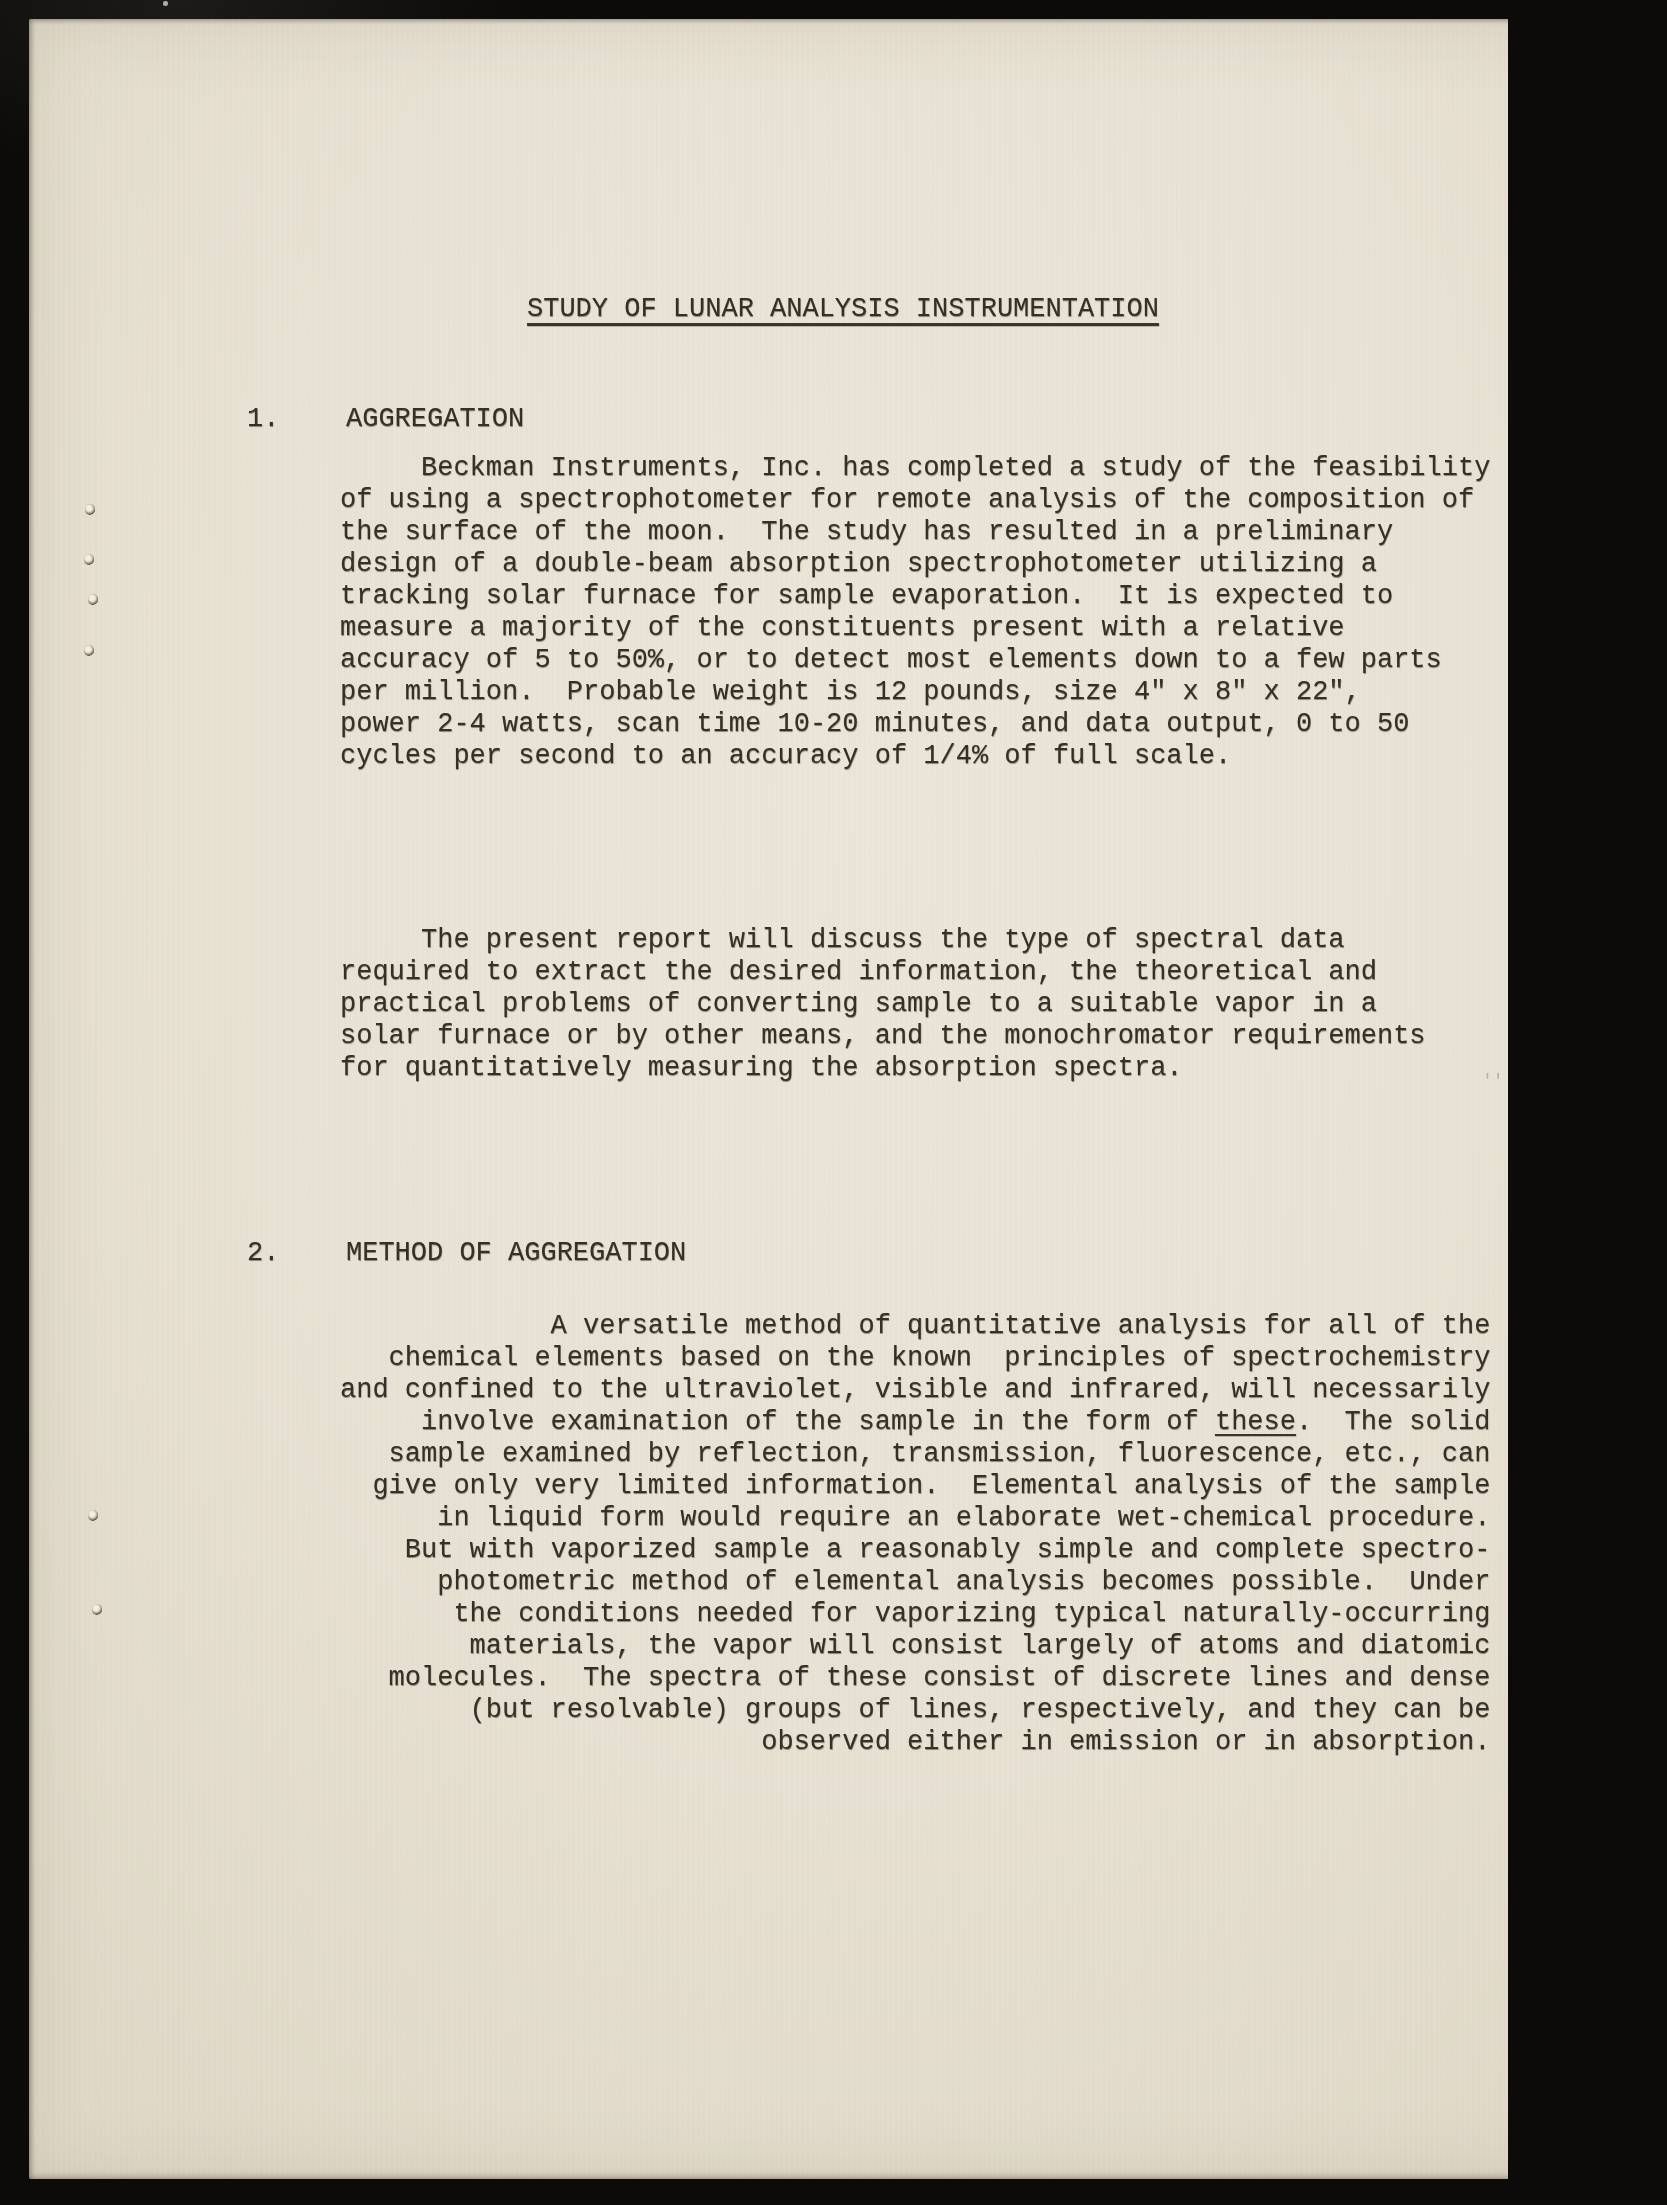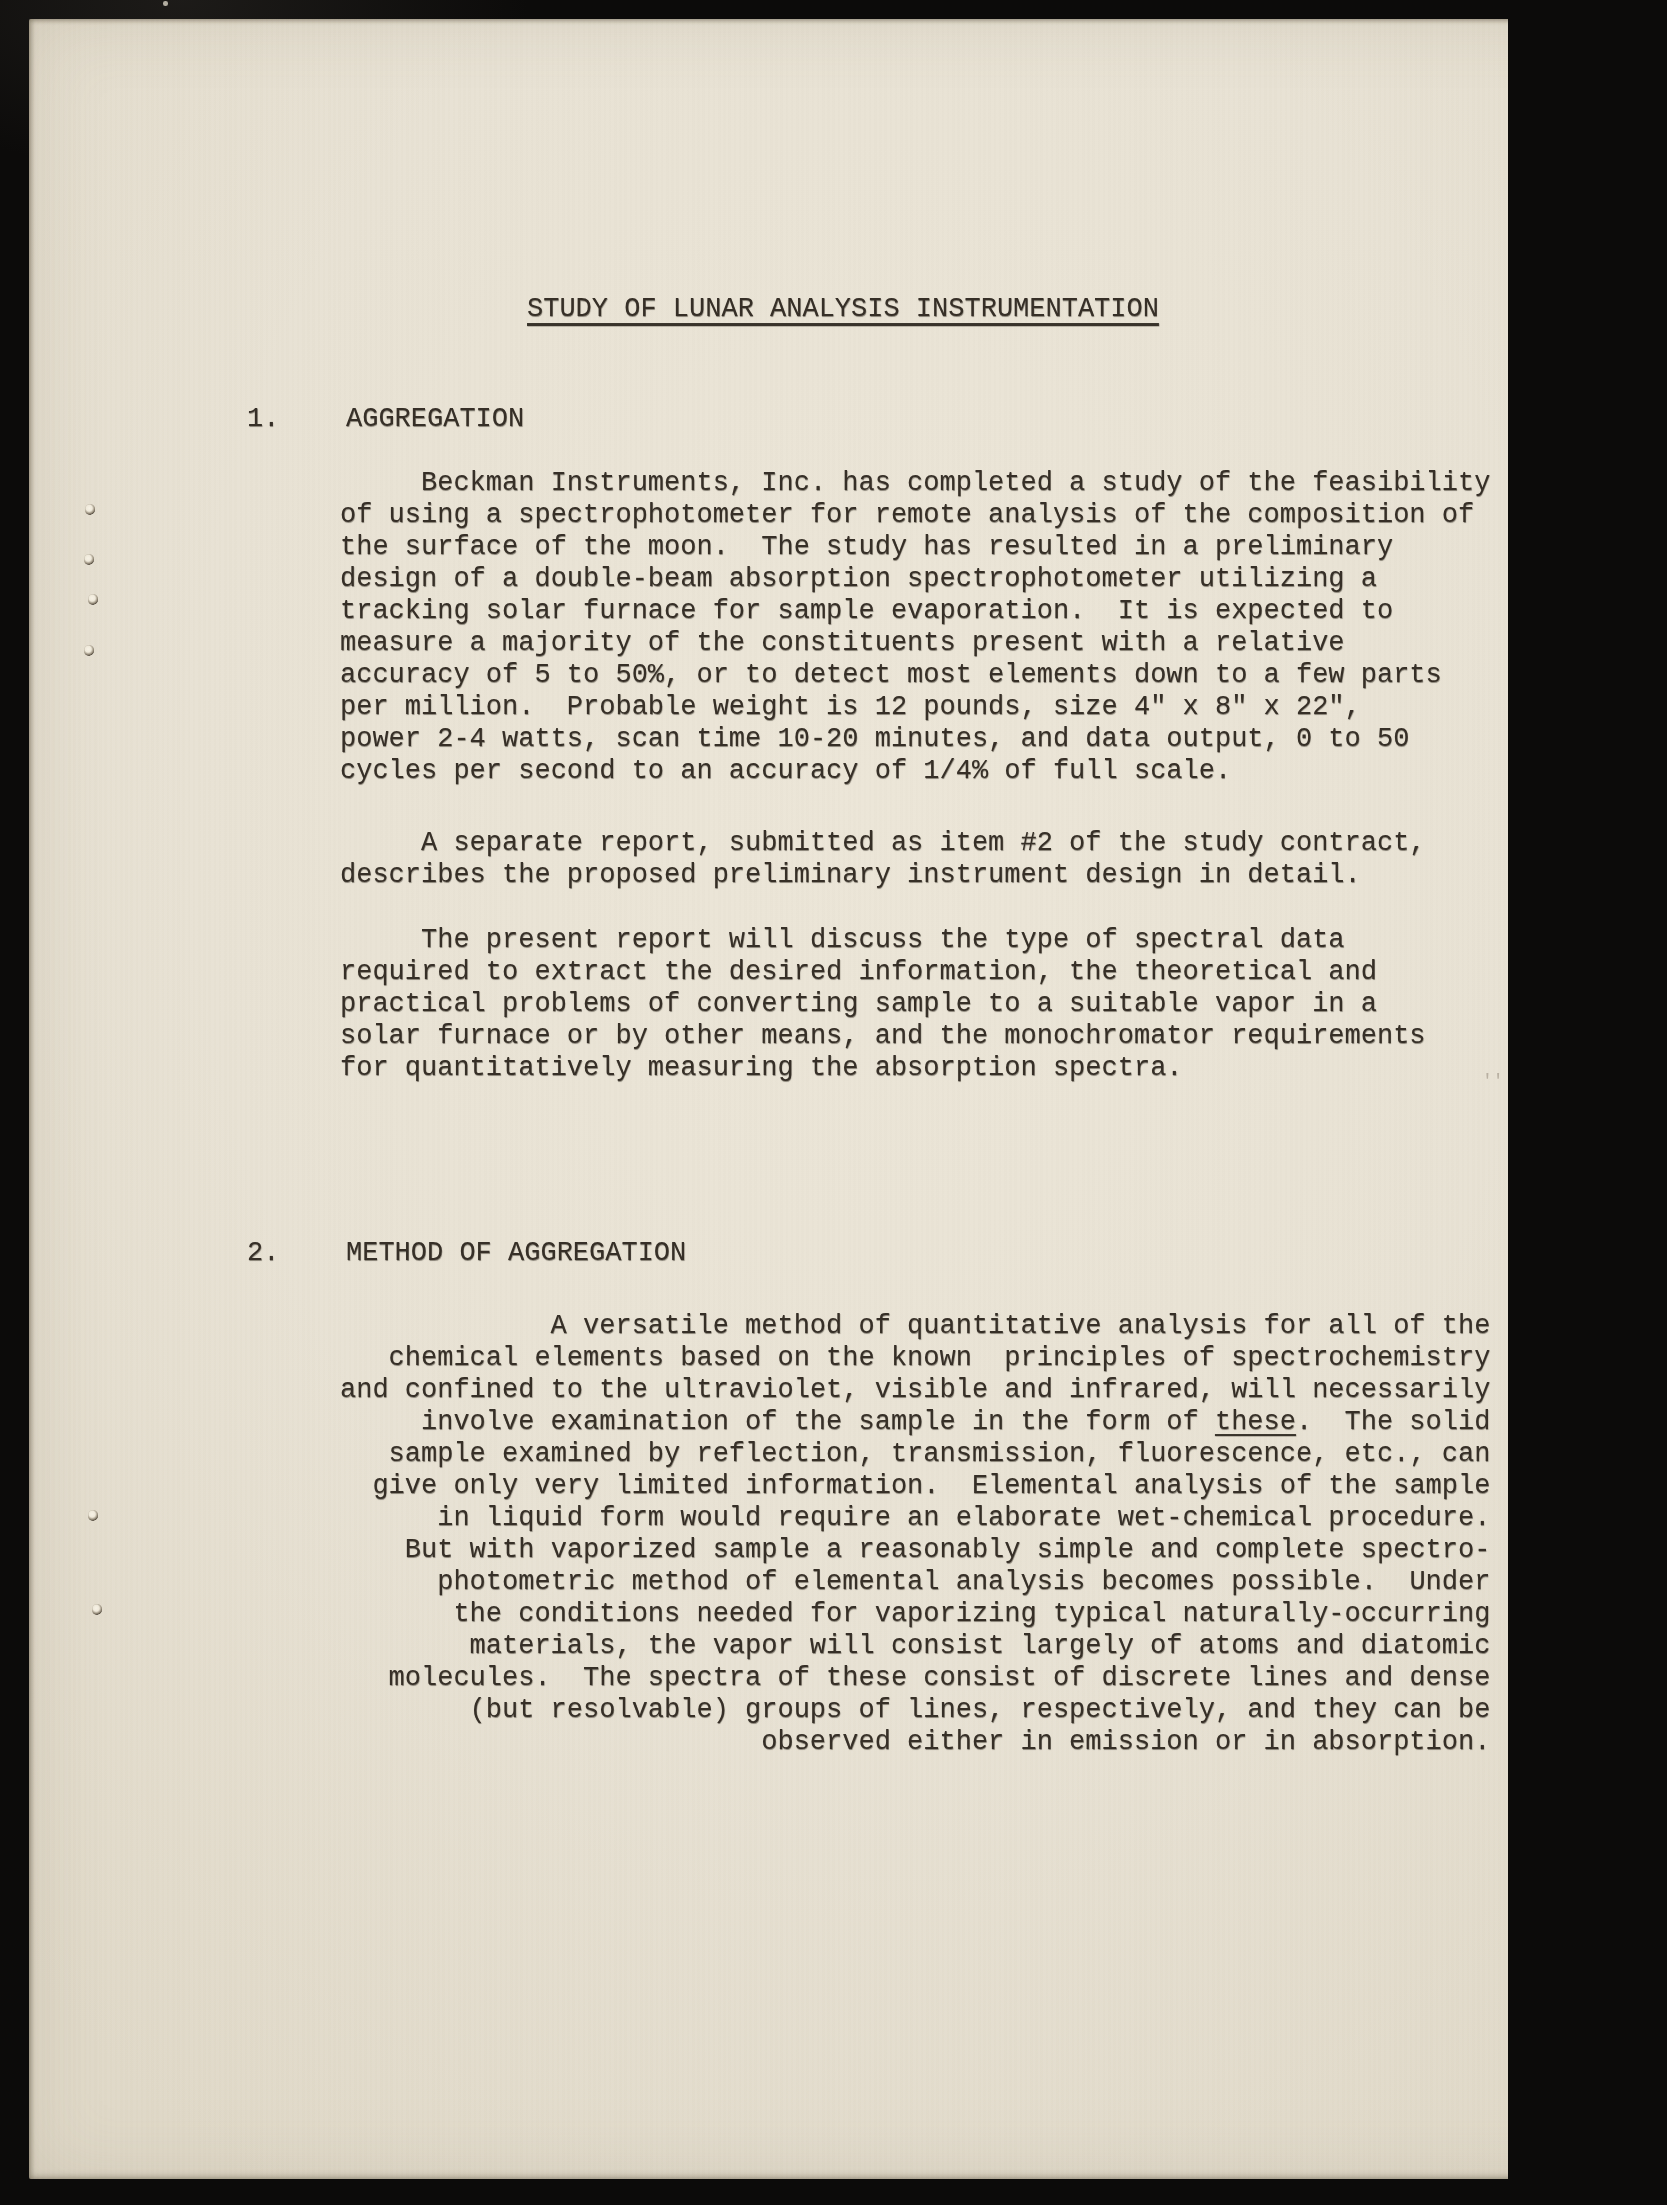--- a/index.html
+++ b/index.html
@@ -77,33 +77,31 @@
   <div class="edge-dot" style="left:163px; top:1.3px;"></div>
 
   <div class="paper">
 
     <div class="type underlined" style="left:498px; top:274px;"></div>
     <div class="type underlined" style="left:498px; top:274px;">STUDY OF LUNAR ANALYSIS INSTRUMENTATION</div>
 
     <div class="type" style="left:218px; top:384px;">1.</div>
     <div class="type" style="left:317px; top:384px;">AGGREGATION</div>
 
-    <div class="type" style="left:311px; top:448px;">     Beckman Instruments, Inc. has completed a study of the feasibility
+    <div class="type" style="left:311px; top:433px;">     Beckman Instruments, Inc. has completed a study of the feasibility
 of using a spectrophotometer for remote analysis of the composition of
 the surface of the moon.  The study has resulted in a preliminary
 design of a double-beam absorption spectrophotometer utilizing a
 tracking solar furnace for sample evaporation.  It is expected to
 measure a majority of the constituents present with a relative
 accuracy of 5 to 50%, or to detect most elements down to a few parts
 per million.  Probable weight is 12 pounds, size 4" x 8" x 22",
 power 2-4 watts, scan time 10-20 minutes, and data output, 0 to 50
 cycles per second to an accuracy of 1/4% of full scale.</div>
 
-    <div class="type" style="left:311px; top:808px;">     A separate report, submitted as item #2 of the study contract,
-describes the proposed preliminary instrument design in detail.</div>
 
     <div class="type" style="left:311px; top:905px;">     The present report will discuss the type of spectral data
 required to extract the desired information, the theoretical and
 practical problems of converting sample to a suitable vapor in a
 solar furnace or by other means, and the monochromator requirements
 for quantitatively measuring the absorption spectra.</div>
 
 
     <div class="type" style="left:218px; top:1218px;">2.</div>
     <div class="type" style="left:317px; top:1218px;">METHOD OF AGGREGATION</div>

